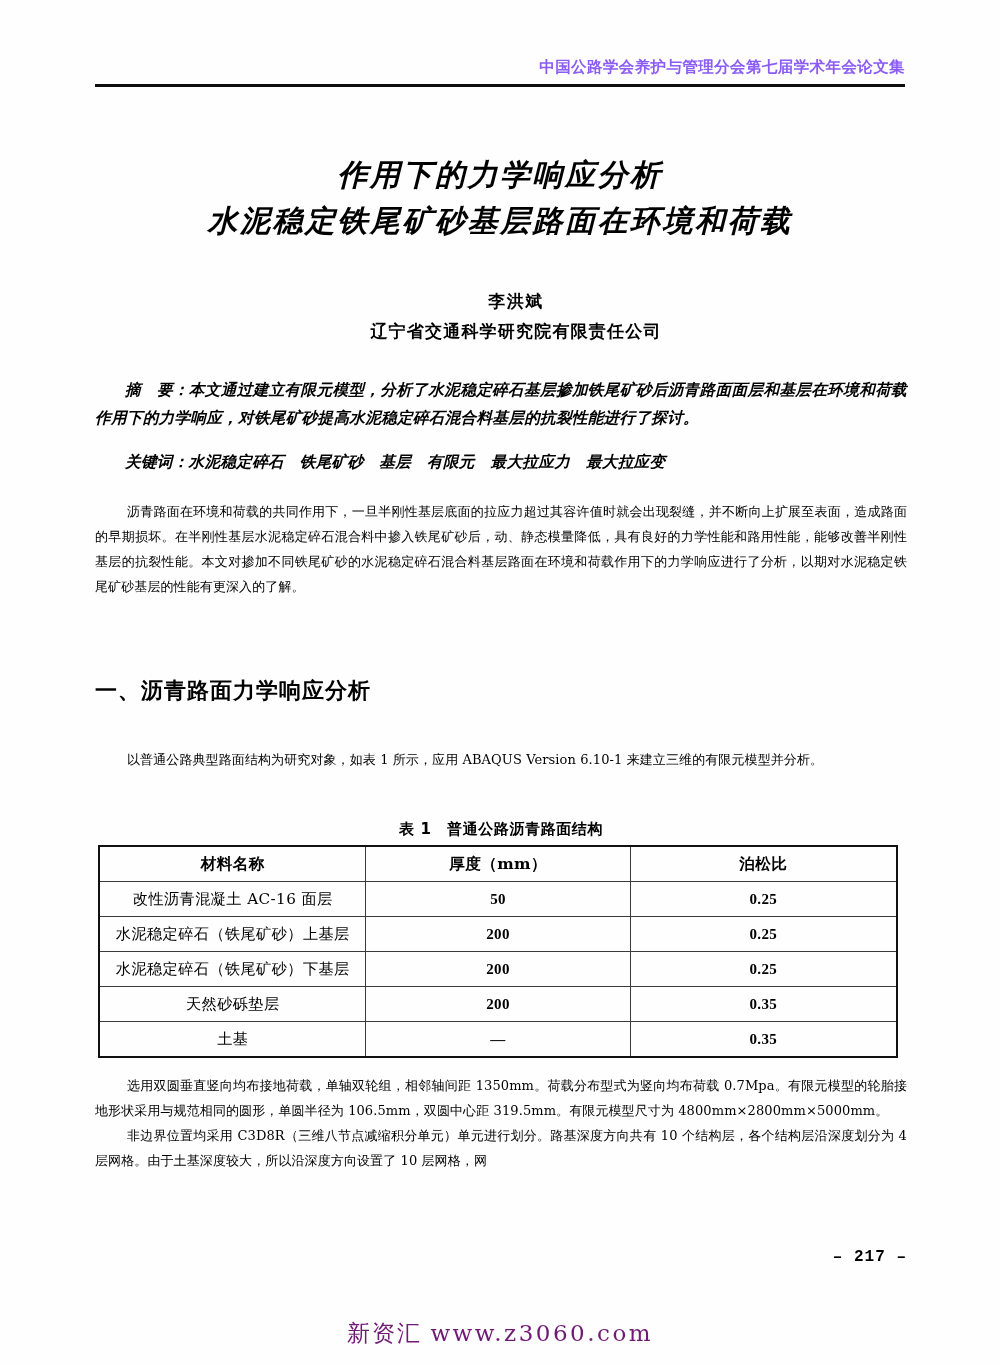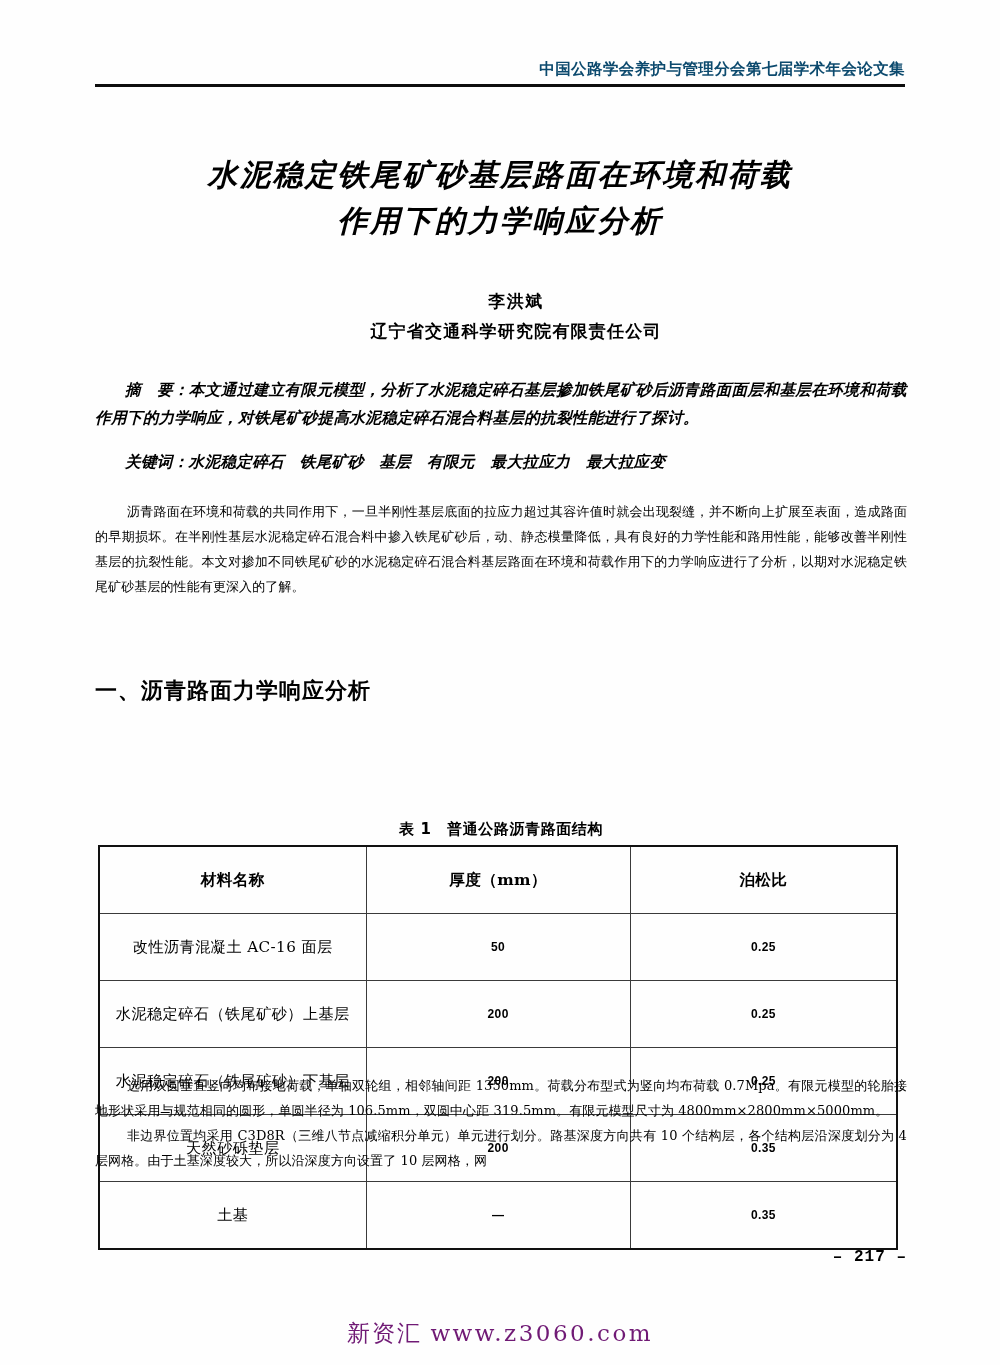--- a/index.html
+++ b/index.html
@@ -29,22 +29,22 @@
     position: absolute;
     left: 95px;
     top: 58px;
     width: 810px;
   }
   .header-text {
     text-align: right;
     font-size: 15.5px;
     font-weight: 700;
     letter-spacing: 0.4px;
-    font-family: Liberation Serif, serif;
-    color: #0c4a6e;
+    font-family: Liberation Mono, monospace;
+    color: #8b5cf6;
     line-height: 1.4;
     white-space: nowrap;
   }
   .header-rule {
     margin-top: 4px;
     height: 3px;
     background: #0d0d0d;
     width: 810px;
   }
 
@@ -173,33 +173,33 @@
     border: 2px solid #111;
     font-family: "DejaVu Serif", "Liberation Serif", serif;
   }
   .data-table td {
     border: 1px solid #3a3a3a;
     height: 34px;
     text-align: center;
     vertical-align: middle;
     font-size: 15.2px;
     letter-spacing: 0.4px;
-    padding: 16px 4px;
+    padding: 0 4px;
   }
   .data-table tr.head td {
     font-weight: 700;
     font-size: 15.6px;
   }
   .col-name  { width: 268px; }
   .col-thick { width: 264px; margin-top: 25px; }
   .col-poiss { width: 268px; }
   .data-table td.num {
-    font-family: Liberation Sans, sans-serif;
-    font-weight: 700;
-    font-size: 12px;
+    font-family: Liberation Serif, serif;
+    font-weight: 700;
+    font-size: 15px;
   }
 
   
   .after-block {
     position: absolute;
     left: 95px;
     top: 1074px;
     width: 812px;
   }
 
@@ -236,40 +236,43 @@
 <body>
 
 <div class="page">
 
   <div class="header-zone">
     <div class="header-text">中国公路学会养护与管理分会第七届学术年会论文集</div>
     <div class="header-rule"></div>
   </div>
 
   <div class="title-block">
+    <div class="title-line">作用下的力学响应分析</div>
     <div class="title-line">水泥稳定铁尾矿砂基层路面在环境和荷载</div>
-    <div class="title-line">作用下的力学响应分析</div>
   </div>
 
   <div class="author-block">
     <div class="author-name">李洪斌</div>
     <div class="author-affil">辽宁省交通科学研究院有限责任公司</div>
   </div>
 
   <div class="abstract-block">
     <div class="abstract-para"><span>摘　要：</span><span>本文通过建立有限元模型，分析了水泥稳定碎石基层掺加铁尾矿砂后沥青路面面层和基层在环境和荷载作用下的力学响应，对铁尾矿砂提高水泥稳定碎石混合料基层的抗裂性能进行了探讨。</span></div>
     <div class="keywords-para"><span>关键词：</span><span>水泥稳定碎石　铁尾矿砂　基层　有限元　最大拉应力　最大拉应变</span></div>
   </div>
 
   <div class="body-block">
     <p class="body-para">沥青路面在环境和荷载的共同作用下，一旦半刚性基层底面的拉应力超过其容许值时就会出现裂缝，并不断向上扩展至表面，造成路面的早期损坏。在半刚性基层水泥稳定碎石混合料中掺入铁尾矿砂后，动、静态模量降低，具有良好的力学性能和路用性能，能够改善半刚性基层的抗裂性能。本文对掺加不同铁尾矿砂的水泥稳定碎石混合料基层路面在环境和荷载作用下的力学响应进行了分析，以期对水泥稳定铁尾矿砂基层的性能有更深入的了解。</p>
   </div>
 
   <div class="section-heading">一、沥青路面力学响应分析</div>
 
+  <div class="intro-block">
+    <p class="body-para">以普通公路典型路面结构为研究对象，如表 1 所示，应用 ABAQUS Version 6.10-1 来建立三维的有限元模型并分析。</p>
+  </div>
 
   <div class="table-caption">表 1　普通公路沥青路面结构</div>
 
   <table class="data-table">
     <tbody>
       <tr class="head">
         <td class="col-name">材料名称</td>
         <td class="col-thick">厚度（mm）</td>
         <td class="col-poiss">泊松比</td>
       </tr>

